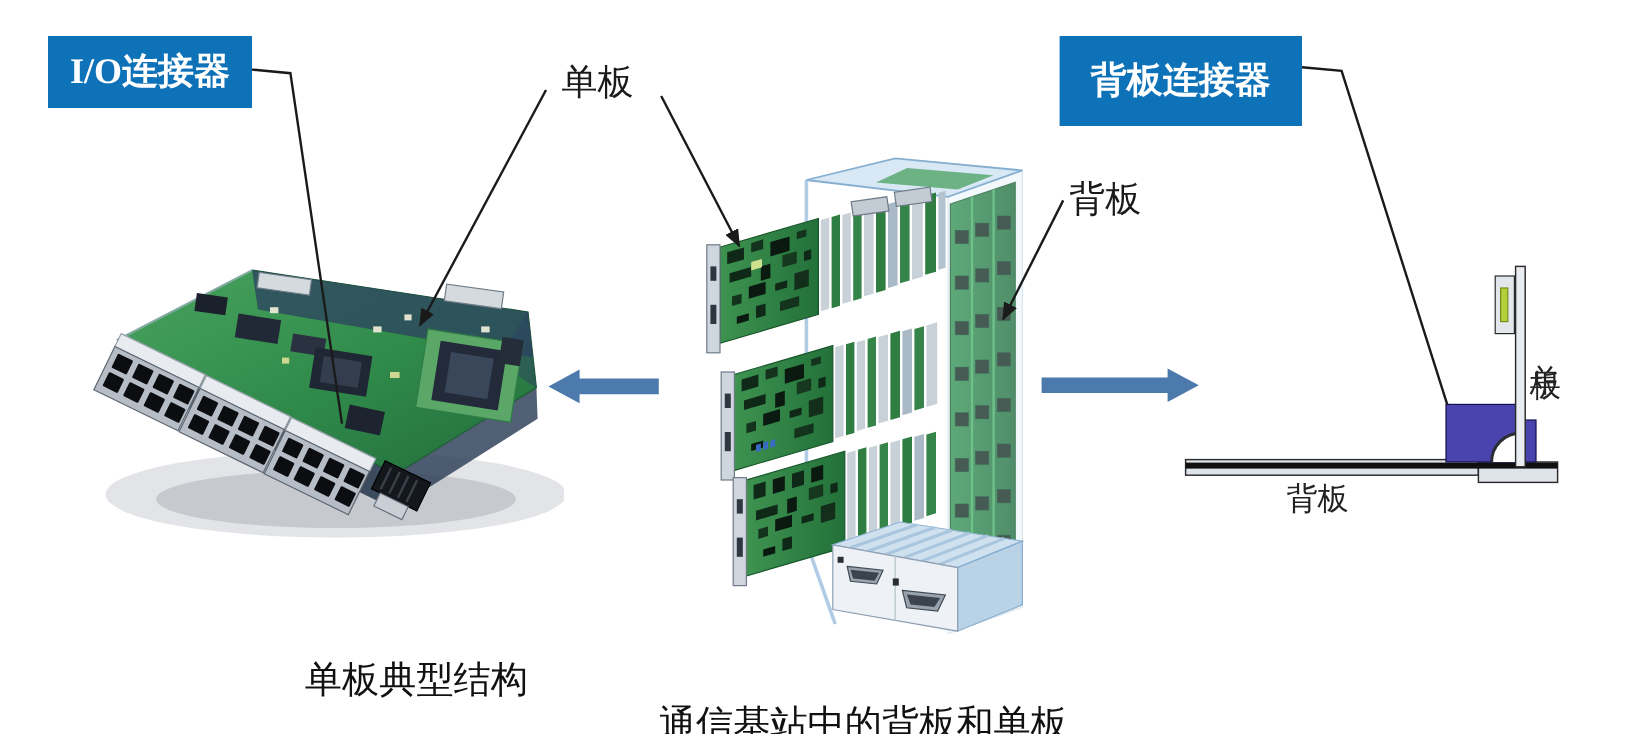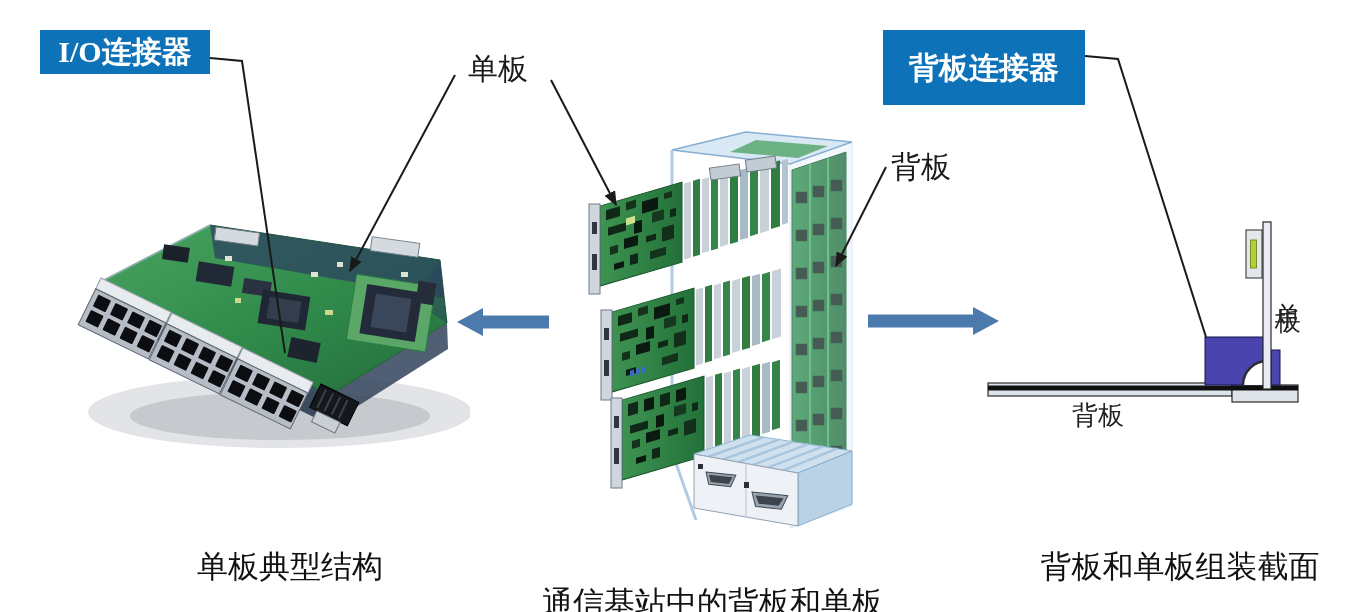--- a/index.html
+++ b/index.html
@@ -16,21 +16,21 @@
   html,body{margin:0;padding:0;background:#ffffff;}
   #canvas{position:relative;width:1369px;height:612px;background:#ffffff;overflow:hidden;
           font-family:"Liberation Serif",serif;}
   .callout{position:absolute;display:flex;align-items:center;justify-content:center;
            background:var(--callout-bg);color:var(--callout-text);
            font-weight:bold;font-size:30px;line-height:1;}
   .flabel{position:absolute;color:#1a1a1a;font-size:30px;line-height:1.1;white-space:nowrap;}
   .vlabel{position:absolute;color:#222;font-size:26px;line-height:1.05;
           writing-mode:vertical-rl;text-orientation:upright;letter-spacing:5px;}
   .slabel{position:absolute;color:#222;font-size:26px;text-align:center;}
-  .caption{position:absolute;top:546px;font-size:31px;color:#111;text-align:center;white-space:nowrap;}
+  .caption{position:absolute;top:546px;font-size:31px;color:#111;text-align:right;white-space:nowrap;}
   .illu{position:absolute;}
   #overlay{position:absolute;left:0;top:0;pointer-events:none;}
   .leader{stroke:var(--leader);stroke-width:2;fill:none;}
   .flow{fill:var(--flow-arrow);stroke:none;}
 </style>
 </head>
 <body>
 
 <div id="canvas">
 
@@ -322,35 +322,34 @@
     <rect x="8" y="185.5" width="310" height="5" fill="#101010"></rect>
     <rect x="225" y="137" width="62" height="48" style="fill:var(--connector-blue)" stroke="#15124a"></rect>
     <path d="M 263,185 A 24 24 0 0 1 287,161 L 287,185 Z" fill="#ffffff"></path>
     <path d="M 263,185 A 24 24 0 0 1 287,161" fill="none" stroke="#2c2c34" stroke-width="2.5"></path>
     <rect x="291" y="150" width="9" height="35" style="fill:var(--connector-blue)" stroke="#15124a"></rect>
     <rect x="283" y="22" width="8" height="167" style="fill:var(--board-gray)" stroke="#2a2a2a" stroke-width="1.2"></rect>
     <rect x="266" y="30" width="16" height="48" fill="#e3e7eb" stroke="#2a2a2a"></rect>
     <rect x="270.5" y="40" width="6" height="28" style="fill:var(--component-green)" stroke="#7a8c20"></rect>
   </svg>
 
-  <div class="callout" style="left:40px;top:30px;width:170px;height:44px;">I/O连接器</div>
+  <div class="callout" style="left:40px;top:30px;width:170px;height:60px;">I/O连接器</div>
 
   <div class="callout" style="left:883px;top:30px;width:202px;height:75px;">背板连接器</div>
 
   <div class="flabel" style="left:468px;top:52px;">单板</div>
 
   <div class="flabel" style="left:891px;top:150px;">背板</div>
 
   <div class="vlabel" style="left:1274px;top:282px;">单板</div>
 
   <div class="slabel" style="left:1056px;top:398px;width:84px;">背板</div>
 
   <div class="caption" style="left:140px;width:300px;">单板典型结构</div>
   <div class="caption" style="left:535px;width:355px;margin-top:36px;">通信基站中的背板和单板</div>
-  <div class="caption" style="left:1015px;width:330px;">背板和单板组装截面</div>
 
   <svg id="overlay" width="1369" height="612" viewBox="0 0 1369 612">
     <defs>
       <marker id="ahead" viewBox="0 0 10 8" refX="9" refY="4" markerWidth="15" markerHeight="12" markerUnits="userSpaceOnUse" orient="auto">
         <path d="M0,0 L10,4 L0,8 Z" fill="#1a1a1a"></path>
       </marker>
     </defs>
     <polyline class="leader" points="210,58 242,61 285,353"></polyline>
     <polyline class="leader" points="1085,56 1118,59 1206,337"></polyline>
     <line class="leader" x1="455" y1="75" x2="350" y2="271" marker-end="url(#ahead)"></line>

